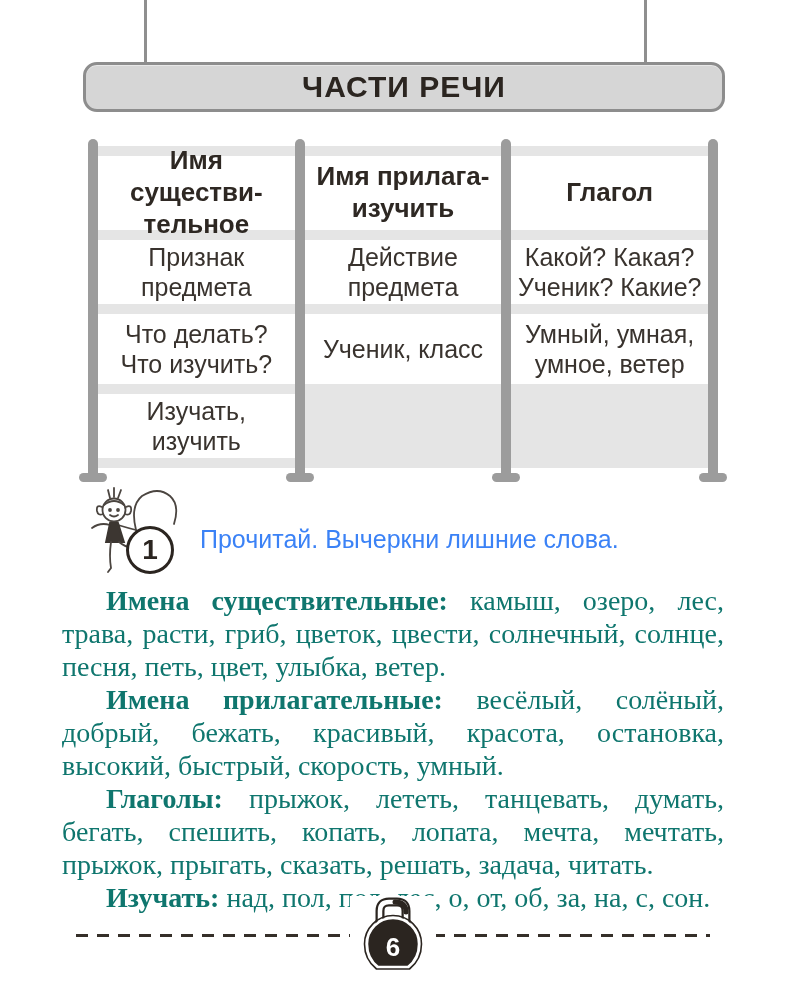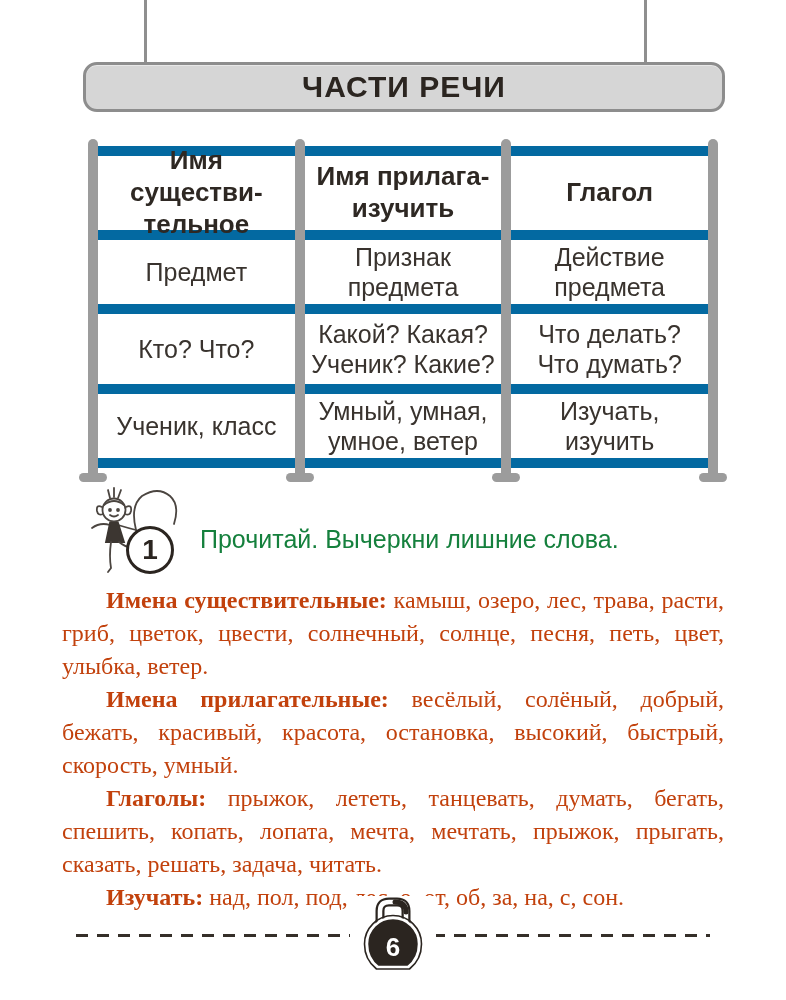--- a/index.html
+++ b/index.html
@@ -17,46 +17,46 @@
             background:#d6d6d6; border:3px solid #8d8d8d; border-radius:14px;
             display:flex; align-items:center; justify-content:center;
             box-shadow:inset 0 1px 0 #e8e8e8; }
   .banner-title { font-size:30px; font-weight:bold; letter-spacing:1px; color:#2b2520; }
 
   
   .fence { position:absolute; left:88px; top:146px; width:630px; }
   .fence-grid { position:relative; z-index:1; display:grid;
                 grid-template-columns:repeat(3,1fr);
                 grid-template-rows:74px 64px 70px 64px;
-                gap:10px; padding:10px; background:#0369a1; border-radius:2px; }
+                gap:10px; padding:10px; background:#e5e5e5; border-radius:2px; }
   .cell { background:#ffffff; display:flex; align-items:center; justify-content:center;
           text-align:center; white-space:pre-line; color:#39332e;
           font-size:25px; line-height:1.22; padding:2px; }
   .cell.head { font-weight:bold; font-size:26px; color:#2e2823; }
   .post { position:absolute; z-index:2; width:10px; top:-7px; height:calc(100% + 21px);
           background:#9c9c9c; border-radius:5px 5px 2px 2px; }
   .post::after { content:""; position:absolute; bottom:0; left:-9px;
                  width:28px; height:9px; background:#9c9c9c; border-radius:5px; }
   .post.p1 { left:0; } .post.p2 { left:207px; } .post.p3 { left:413px; } .post.p4 { left:620px; }
 
   
   .task { position:absolute; left:84px; top:486px; width:650px; height:96px;
           display:flex; align-items:center; }
   .task-icon { position:relative; width:104px; height:96px; flex:0 0 auto; }
   .task-icon svg { position:absolute; left:0; top:0; }
   .task-number { position:absolute; left:42px; top:40px; width:48px; height:48px;
                  border:3px solid #2b2520; border-radius:50%; background:#fff;
                  display:flex; align-items:center; justify-content:center;
                  font-size:28px; font-weight:bold; color:#2b2520; }
-  .task-text { font-size:25px; color:#15803d; margin-left:12px; padding-top:10px; }
+  .task-text { font-size:25px; color:#3b82f6; margin-left:12px; padding-top:10px; }
 
   
   .content { position:absolute; left:62px; top:584px; width:662px;
-             font-family:"Liberation Serif", serif; font-size:24px; line-height:33px;
-             text-align:justify; color:#c2410c; }
+             font-family:"Liberation Serif", serif; font-size:28px; line-height:33px;
+             text-align:justify; color:#0f766e; }
   .content p { margin:0; text-indent:44px; }
   .content b { font-weight:bold; }
 
   
   .footer { position:absolute; left:0; top:893px; width:786px; height:90px; }
   .dash-line { position:absolute; left:76px; right:76px; top:41px; height:3px;
                background:repeating-linear-gradient(90deg,#352f29 0 12px,transparent 12px 21px); }
   .kb-wrap { position:absolute; left:50%; top:3px; transform:translateX(-50%);
              background:#fff; padding:0 12px; width:86px; height:82px; }
   .kb-num { position:absolute; left:0; top:36px; width:100%; text-align:center;
@@ -75,31 +75,29 @@
   </div>
 
   <div class="fence">
     <div class="fence-grid">
       <div class="cell head">Имя существи-
 тельное</div>
       <div class="cell head">Имя прилага-
 изучить</div>
       <div class="cell head">Глагол</div>
 
-      <div class="cell">Предмет</div>
       <div class="cell">Признак
 предмета</div>
       <div class="cell">Действие
 предмета</div>
 
-      <div class="cell">Кто? Что?</div>
       <div class="cell">Какой? Какая?
 Ученик? Какие?</div>
       <div class="cell">Что делать?
-Что думать?</div>
+Что изучить?</div>
 
       <div class="cell">Ученик, класс</div>
       <div class="cell">Умный, умная,
 умное, ветер</div>
       <div class="cell">Изучать,
 изучить</div>
     </div>
     <div class="post p1"></div>
     <div class="post p2"></div>
     <div class="post p3"></div>

